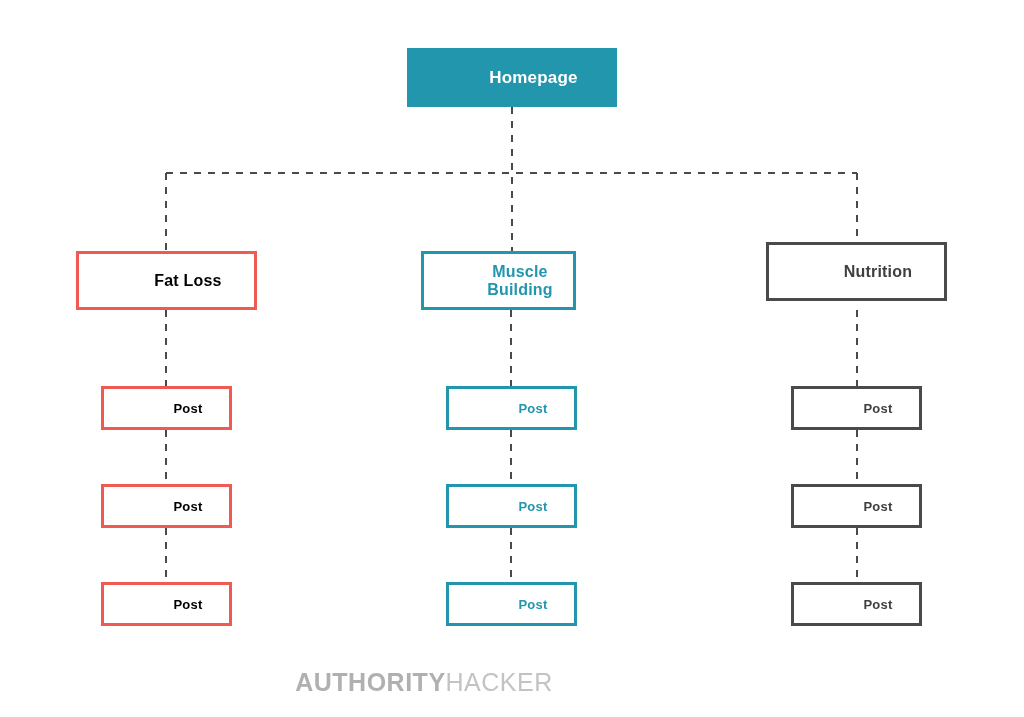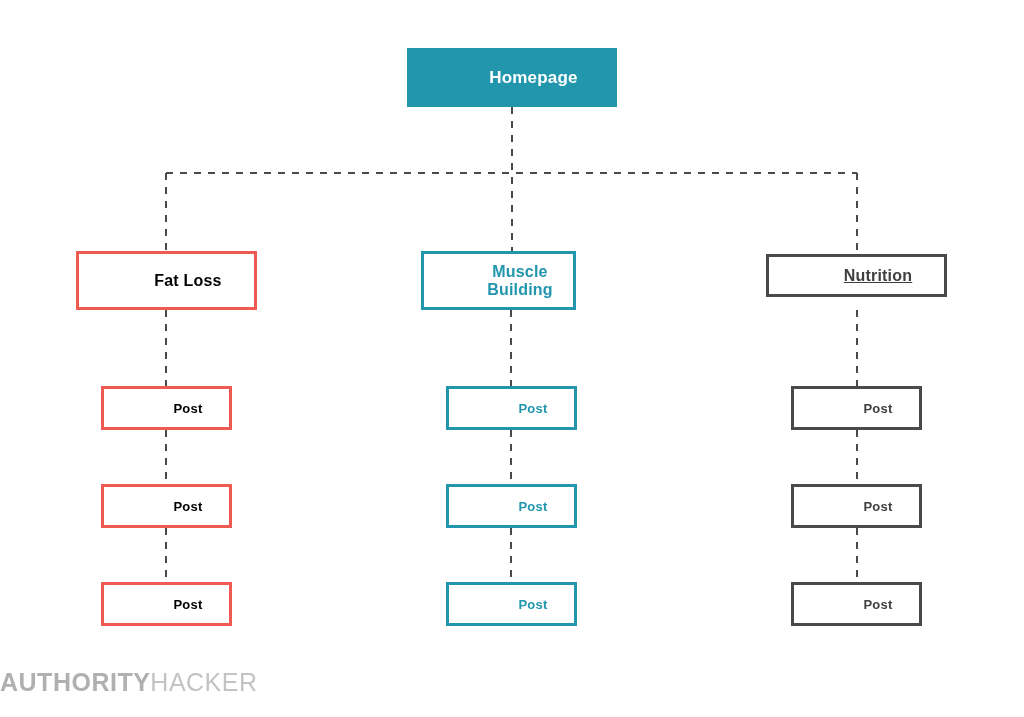--- a/index.html
+++ b/index.html
@@ -75,21 +75,21 @@
   .c-red   { border-color: #ef5b52; color: #000000; }
   .c-teal  { border-color: #2196ad; color: #2196ad; }
   .c-dark  { border-color: #4a4a4a; color: #3f3f3f; }
 
   
   #brand {
     position: absolute;
     left: 0;
     top: 668px;
     width: 848px;
-    text-align: left;
+    text-align: center;
     z-index: 3;
     font-size: 25px;
     letter-spacing: 0.5px;
     white-space: nowrap;
   }
   #brand .b-strong {
     font-weight: bold;
     color: #b0b0b0;
   }
   #brand .b-light {
@@ -141,21 +141,21 @@
   <div class="node post c-teal" id="post-1-0" style="left: 446px; top: 386px; width: 131px; height: 44px;">
     <span>Post</span>
   </div>
   <div class="node post c-teal" id="post-1-1" style="left: 446px; top: 484px; width: 131px; height: 44px;">
     <span>Post</span>
   </div>
   <div class="node post c-teal" id="post-1-2" style="left: 446px; top: 582px; width: 131px; height: 44px;">
     <span>Post</span>
   </div>
 
-  <div class="node category c-dark" id="cat-2" style="left: 766px; top: 254px; width: 181px; height: 43px; text-decoration: underline;">
+  <div class="node category c-dark" id="cat-2" style="left: 766px; top: 242px; width: 181px; height: 59px;">
     <span>Nutrition</span>
   </div>
   <div class="node post c-dark" id="post-2-0" style="left: 791px; top: 386px; width: 131px; height: 44px;">
     <span>Post</span>
   </div>
   <div class="node post c-dark" id="post-2-1" style="left: 791px; top: 484px; width: 131px; height: 44px;">
     <span>Post</span>
   </div>
   <div class="node post c-dark" id="post-2-2" style="left: 791px; top: 582px; width: 131px; height: 44px;">
     <span>Post</span>

